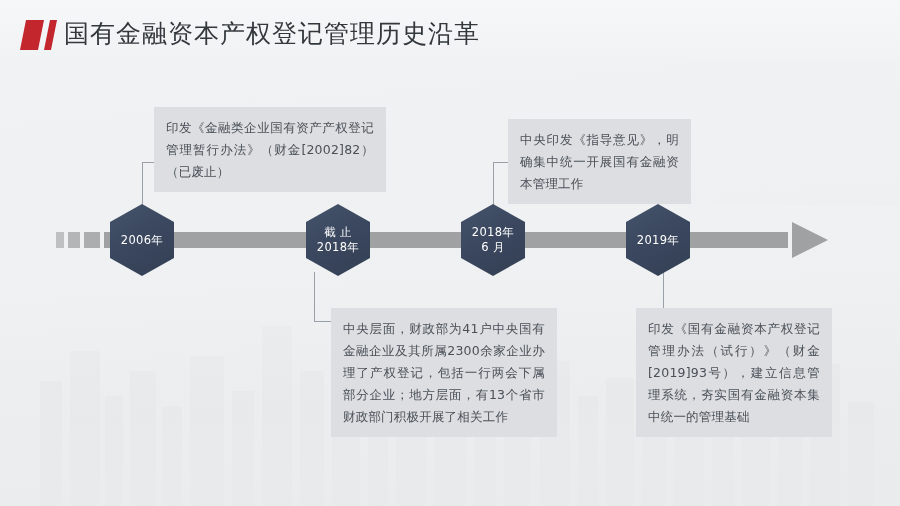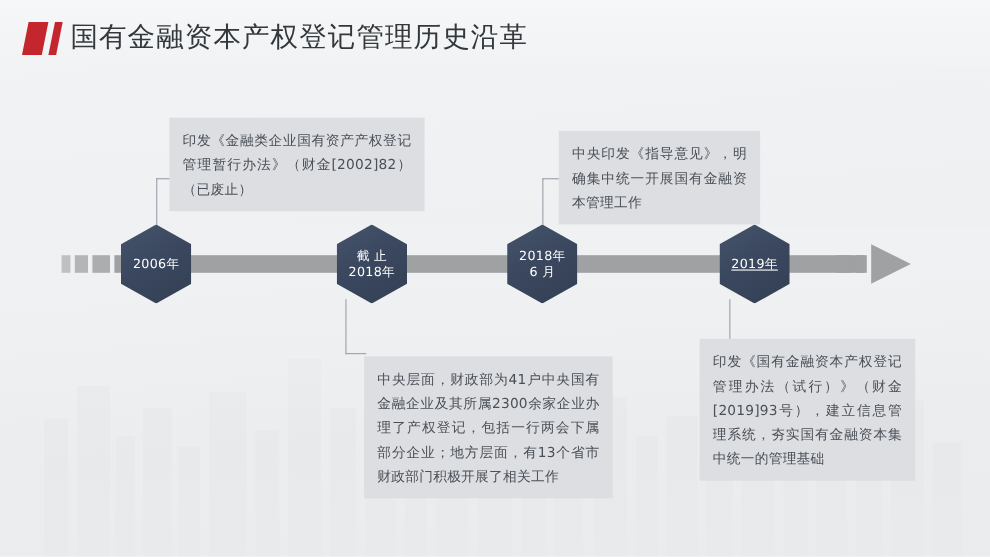--- a/index.html
+++ b/index.html
@@ -65,21 +65,21 @@
     font-size: 12.5px;
     line-height: 22px;
     padding: 10px 12px 9px 12px;
     letter-spacing: 0.2px;
     text-align: justify;
     font-family: "DejaVu Sans", "Liberation Sans", sans-serif;
   }
 
   #card-2006 { left: 154px; top: 107px; width: 232px; }
   #card-2018jun { left: 508px; top: 107px; width: 183px; margin-top: 12px; }
-  #card-cutoff { left: 331px; top: 324px; width: 226px; }
+  #card-cutoff { left: 331px; top: 308px; width: 226px; }
   #card-2019 { left: 636px; top: 308px; width: 196px; }
 
   .connector { position: absolute; }
   .conn-line-v { position: absolute; width: 1px; background: #9aa0a8; }
   .conn-line-h { position: absolute; height: 1px; background: #9aa0a8; }
 
   .hex-node {
     position: absolute;
     width: 64px; height: 72px;
     background: linear-gradient(150deg, #44536c 0%, #3a475e 48%, #333f54 100%);
@@ -93,21 +93,21 @@
     line-height: 15px;
     letter-spacing: 0.3px;
     font-family: "DejaVu Sans", "Liberation Sans", sans-serif;
     z-index: 5;
   }
   .hex-label { white-space: pre-line; display: block; }
 
   #hex-2006    { left: 110px; top: 204px; }
   #hex-cutoff  { left: 282px; top: 204px; margin-left: 24px; }
   #hex-2018jun { left: 461px; top: 204px; }
-  #hex-2019    { left: 654px; top: 204px; text-decoration: underline; }
+  #hex-2019    { left: 626px; top: 204px; }
 </style>
 </head>
 <body>
 
 <svg id="skyline" viewBox="0 0 900 300" preserveAspectRatio="none">
   <rect x="40" y="175" width="22" height="125"></rect>
   <rect x="70" y="145" width="30" height="155"></rect>
   <rect x="105" y="190" width="18" height="110"></rect>
   <rect x="130" y="165" width="26" height="135"></rect>
   <rect x="162" y="200" width="20" height="100"></rect>

